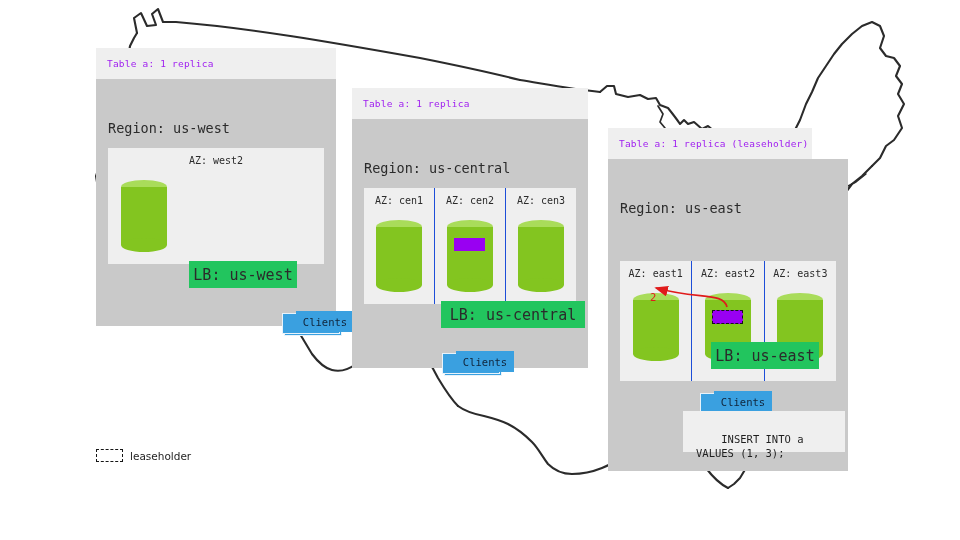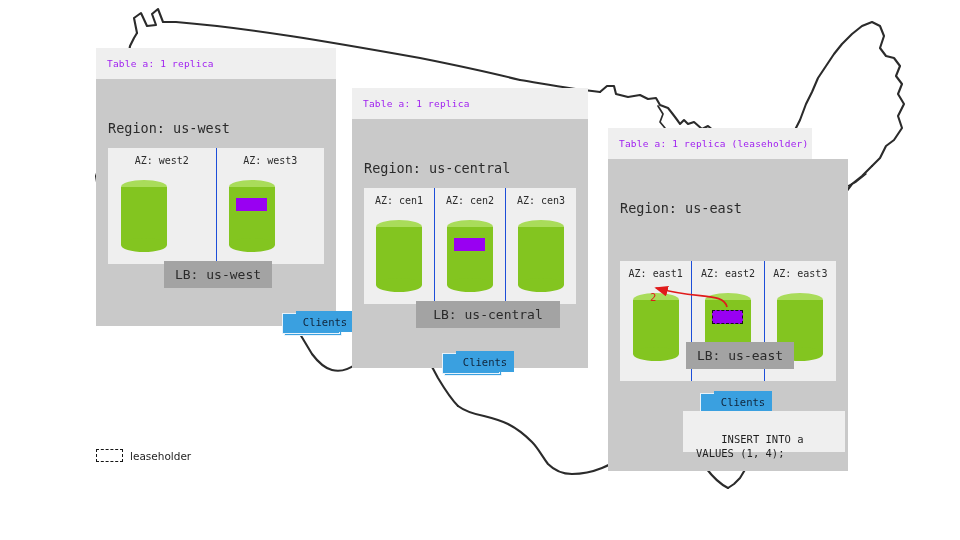--- a/index.html
+++ b/index.html
@@ -34,23 +34,23 @@
   .cyl .body{position:absolute;left:0;right:0;top:7px;bottom:7px;
              background:#83c520;}
   .cyl .top{position:absolute;left:0;right:0;top:0;height:14px;
             border-radius:50%/50%;background:#a9dc5a;}
   .cyl .bot{position:absolute;left:0;right:0;bottom:0;height:14px;
             border-radius:50%/50%;background:#83c520;}
   .range{position:absolute;background:#9900f2;z-index:3;}
   .range.lease{border:1.6px dashed #151515;box-sizing:border-box;}
 
   
-  .lb{position:absolute;background:#a3a3a3;z-index:8;
+  .lb{position:absolute;background:#22c55e;z-index:8;
       display:flex;align-items:center;justify-content:center;
-      color:#2b2b2b;font-size:13px;white-space:nowrap;}
+      color:#2b2b2b;font-size:15px;white-space:nowrap;margin-left:25px;}
 
   
   .clients{position:absolute;z-index:8;width:62px;height:25px;}
   .clients .sh{position:absolute;background:#3aa0e0;
                border:1px solid #e8f3fb;box-sizing:border-box;}
   .clients .face{position:absolute;left:16px;top:0;width:58px;height:21px;
                  background:#3aa0e0;display:flex;align-items:center;
                  justify-content:center;color:#10243a;font-size:10.5px;}
 
   
@@ -141,29 +141,20 @@
 
       <div class="az-box" style="left:12px;top:69px;width:216px;height:116px;">
         <div class="az-col">
           <span class="az-label">AZ: west2</span>
           <div class="cyl" style="left:13px;top:32px;width:46px;height:72px;">
             <div class="top"></div>
             <div class="body"></div>
             <div class="bot"></div>
           </div>
         </div>
-        <div class="az-col">
-          <span class="az-label">AZ: west3</span>
-          <div class="cyl" style="left:12px;top:32px;width:46px;height:72px;">
-            <div class="top"></div>
-            <div class="body"></div>
-            <div class="bot"></div>
-            <div class="range" style="left:7px;top:18px;width:31px;height:13px;"></div>
-          </div>
-        </div>
       </div>
 
       <div class="lb" style="left:68px;top:182px;width:108px;height:27px;">
         <span>LB: us-west</span>
       </div>
 
       <div class="clients" style="left:184px;top:232px;">
         <div class="sh" style="left:4px;top:4px;width:58px;height:21px;"></div>
         <div class="sh" style="left:2px;top:2px;width:58px;height:21px;"></div>
         <div class="face">
@@ -266,21 +257,21 @@
         <div class="sh" style="left:2px;top:2px;width:58px;height:21px;"></div>
         <div class="face">
           <span>Clients</span>
         </div>
       </div>
     </div>
   </div>
 
   <div class="sqlbox" style="left:683px;top:411px;width:162px;height:41px;">
     <span>INSERT INTO a
-VALUES (1, 4);</span>
+VALUES (1, 3);</span>
   </div>
 
   <svg id="anno" viewBox="0 0 960 540" preserveAspectRatio="none" aria-hidden="true">
     <defs>
       <marker id="ah" markerWidth="9" markerHeight="9" refX="7" refY="3.2" orient="auto" markerUnits="strokeWidth">
         <path d="M0,0 L8,3.2 L0,6.4 z" fill="#e01b1b"></path>
       </marker>
     </defs>
     <path d="M727,307 C723,292 700,300 656,288" fill="none" stroke="#e01b1b" stroke-width="1.7" marker-end="url(#ah)"></path>
   </svg>

